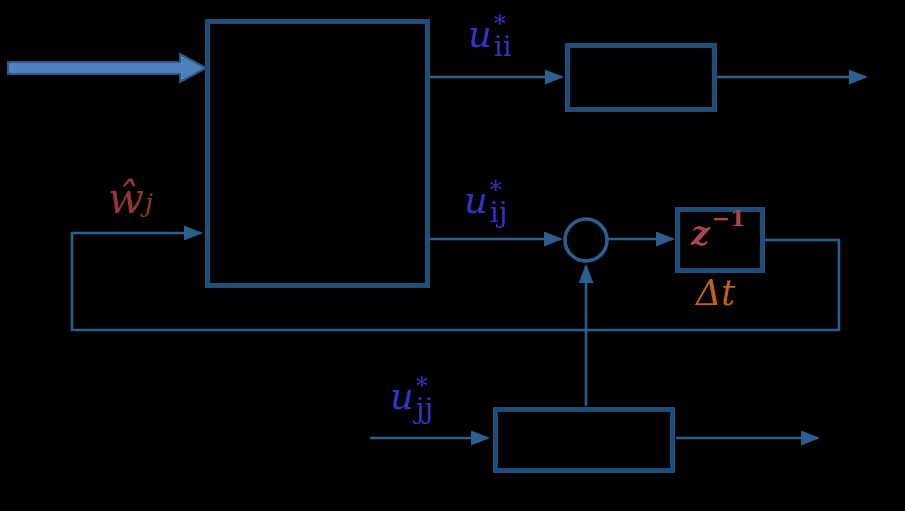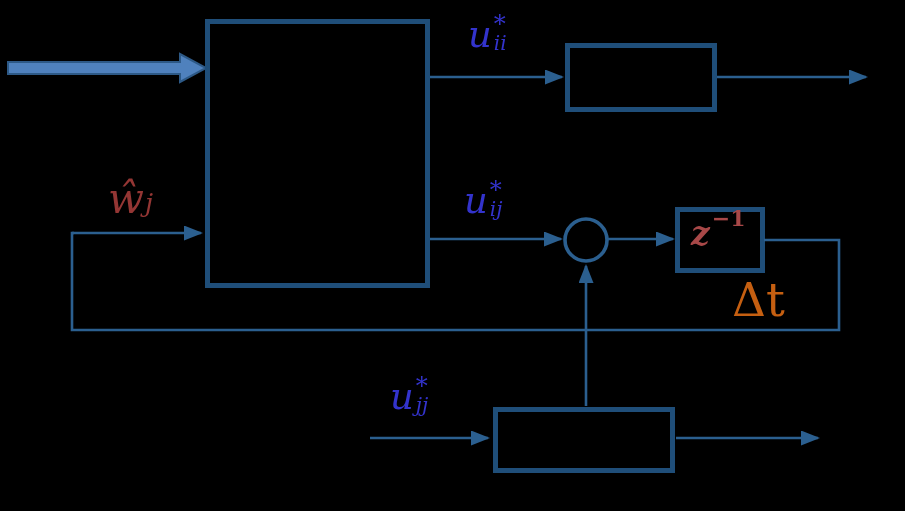--- a/index.html
+++ b/index.html
@@ -24,37 +24,37 @@
     position: absolute;
     display: flex;
     align-items: flex-start;
     line-height: 1;
     white-space: nowrap;
     user-select: none;
   }
   .mbase { font-size: 37px; font-style: italic; line-height: 1; }
   .mstack { display: inline-flex; flex-direction: column; align-items: flex-start; margin-left: 2px; }
   .msup { font-size: 24px; line-height: 0.7; }
-  .msub { font-size: 20px; font-style: italic; line-height: 1.0; }
+  .msub { font-size: 28px; line-height: 1.0; }
   .msub-inline { font-size: 26px; font-style: italic; position: relative; top: 12px; margin-left: 1px; }
   .msup-inline { font-size: 22px; font-weight: bold; position: relative; top: -10px; margin-left: 2px; }
 
   .c-blue   { color: var(--label-blue, #3333cc); }
   .c-maroon { color: var(--label-maroon, #943634); }
   .c-brick  { color: var(--label-brick, #a84848); font-weight: bold; }
   .c-orange { color: var(--label-orange, #c55f11); }
 
   .lbl-u-ii { left: 468px; top: 16px; }
   .lbl-u-ij { left: 464px; top: 182px; }
   .lbl-u-jj { left: 390px; top: 378px; }
   .lbl-w-j  { left: 108px; top: 178px; }
   .lbl-w-j .mbase { font-size: 42px; }
   .lbl-z    { left: 691px; top: 217px; }
   .lbl-z .mbase { font-size: 33px; font-weight: bold; }
-  .lbl-dt   { left: 732px; top: 276px; font-size: 47px; }
+  .lbl-dt   { left: 696px; top: 276px; font-size: 35px; font-style: italic; }
 </style>
 </head>
 <body>
 
 <div class="stage">
 
   <svg width="905" height="511" viewBox="0 0 905 511">
     <defs>
       <marker id="arr" markerUnits="userSpaceOnUse" markerWidth="19" markerHeight="15" refX="17" refY="7.5" orient="auto">
         <path d="M0,0 L19,7.5 L0,15 Z" class="arrowhead"></path>

